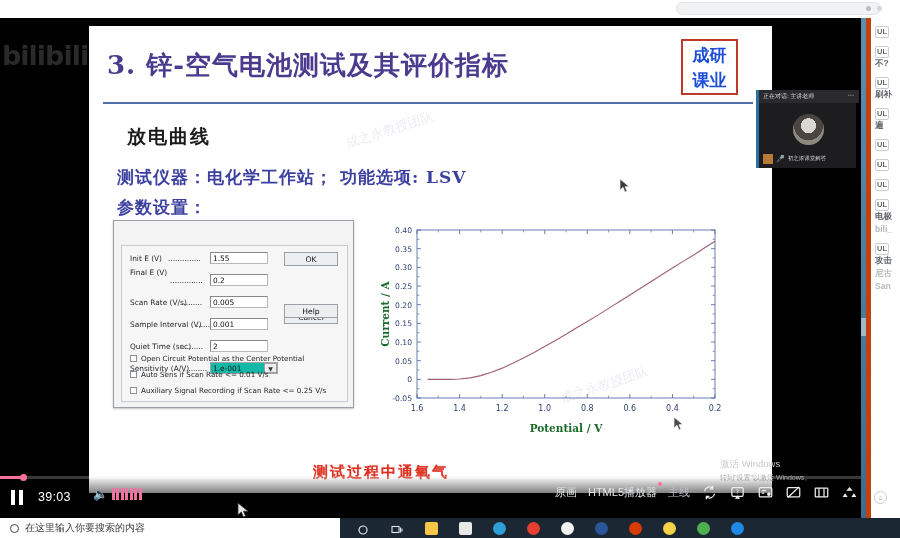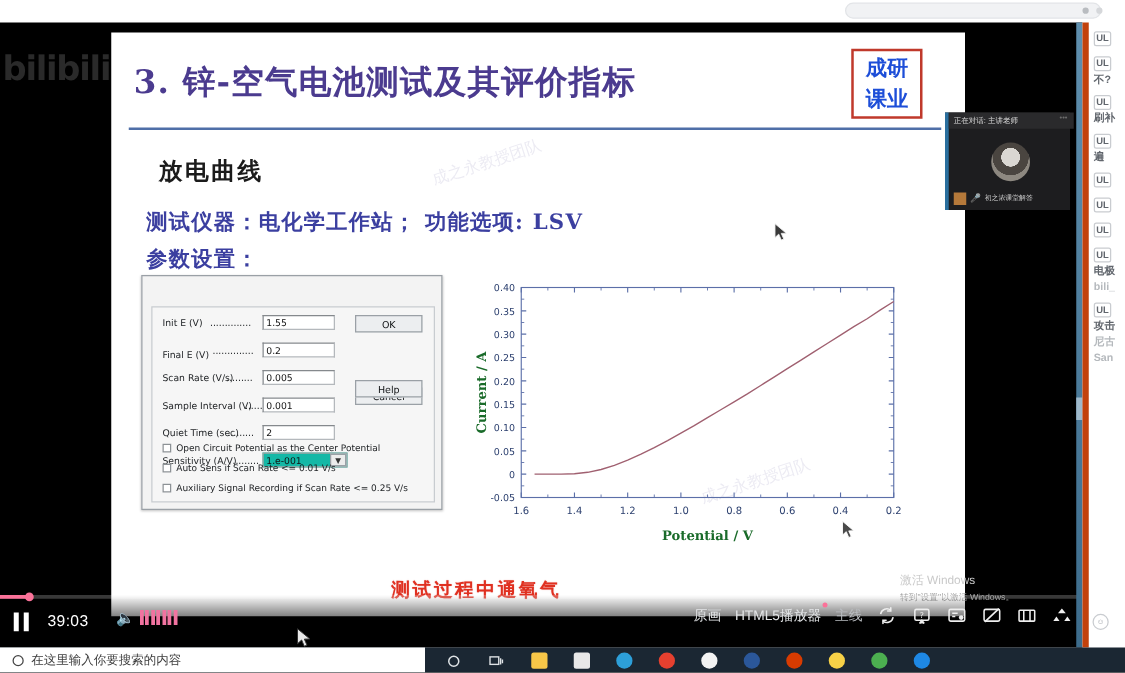--- a/index.html
+++ b/index.html
@@ -192,21 +192,21 @@
       <div class="line-1">测试仪器：电化学工作站； 功能选项: LSV</div>
       <div class="line-2">参数设置：</div>
 
       <div class="dlg">
         <div class="dlg-body">
 
           <div class="flab" style="top:8px;">Init E (V)</div>
           <div class="fdots" style="left:46px; top:8px;">..............</div>
           <div class="finp" style="top:6px;">1.55</div>
 
-          <div class="flab" style="top:33px;">Final E (V)</div>
+          <div class="flab" style="top:22px;">Final E (V)</div>
           <div class="fdots" style="left:48px; top:30px;">..............</div>
           <div class="finp" style="top:28px;">0.2</div>
 
           <div class="flab" style="top:52px;">Scan Rate (V/s)</div>
           <div class="fdots" style="left:59px; top:52px;">.........</div>
           <div class="finp" style="top:50px;">0.005</div>
 
           <div class="flab" style="top:74px;">Sample Interval (V)</div>
           <div class="fdots" style="left:74px; top:74px;">......</div>
           <div class="finp" style="top:72px;">0.001</div>

